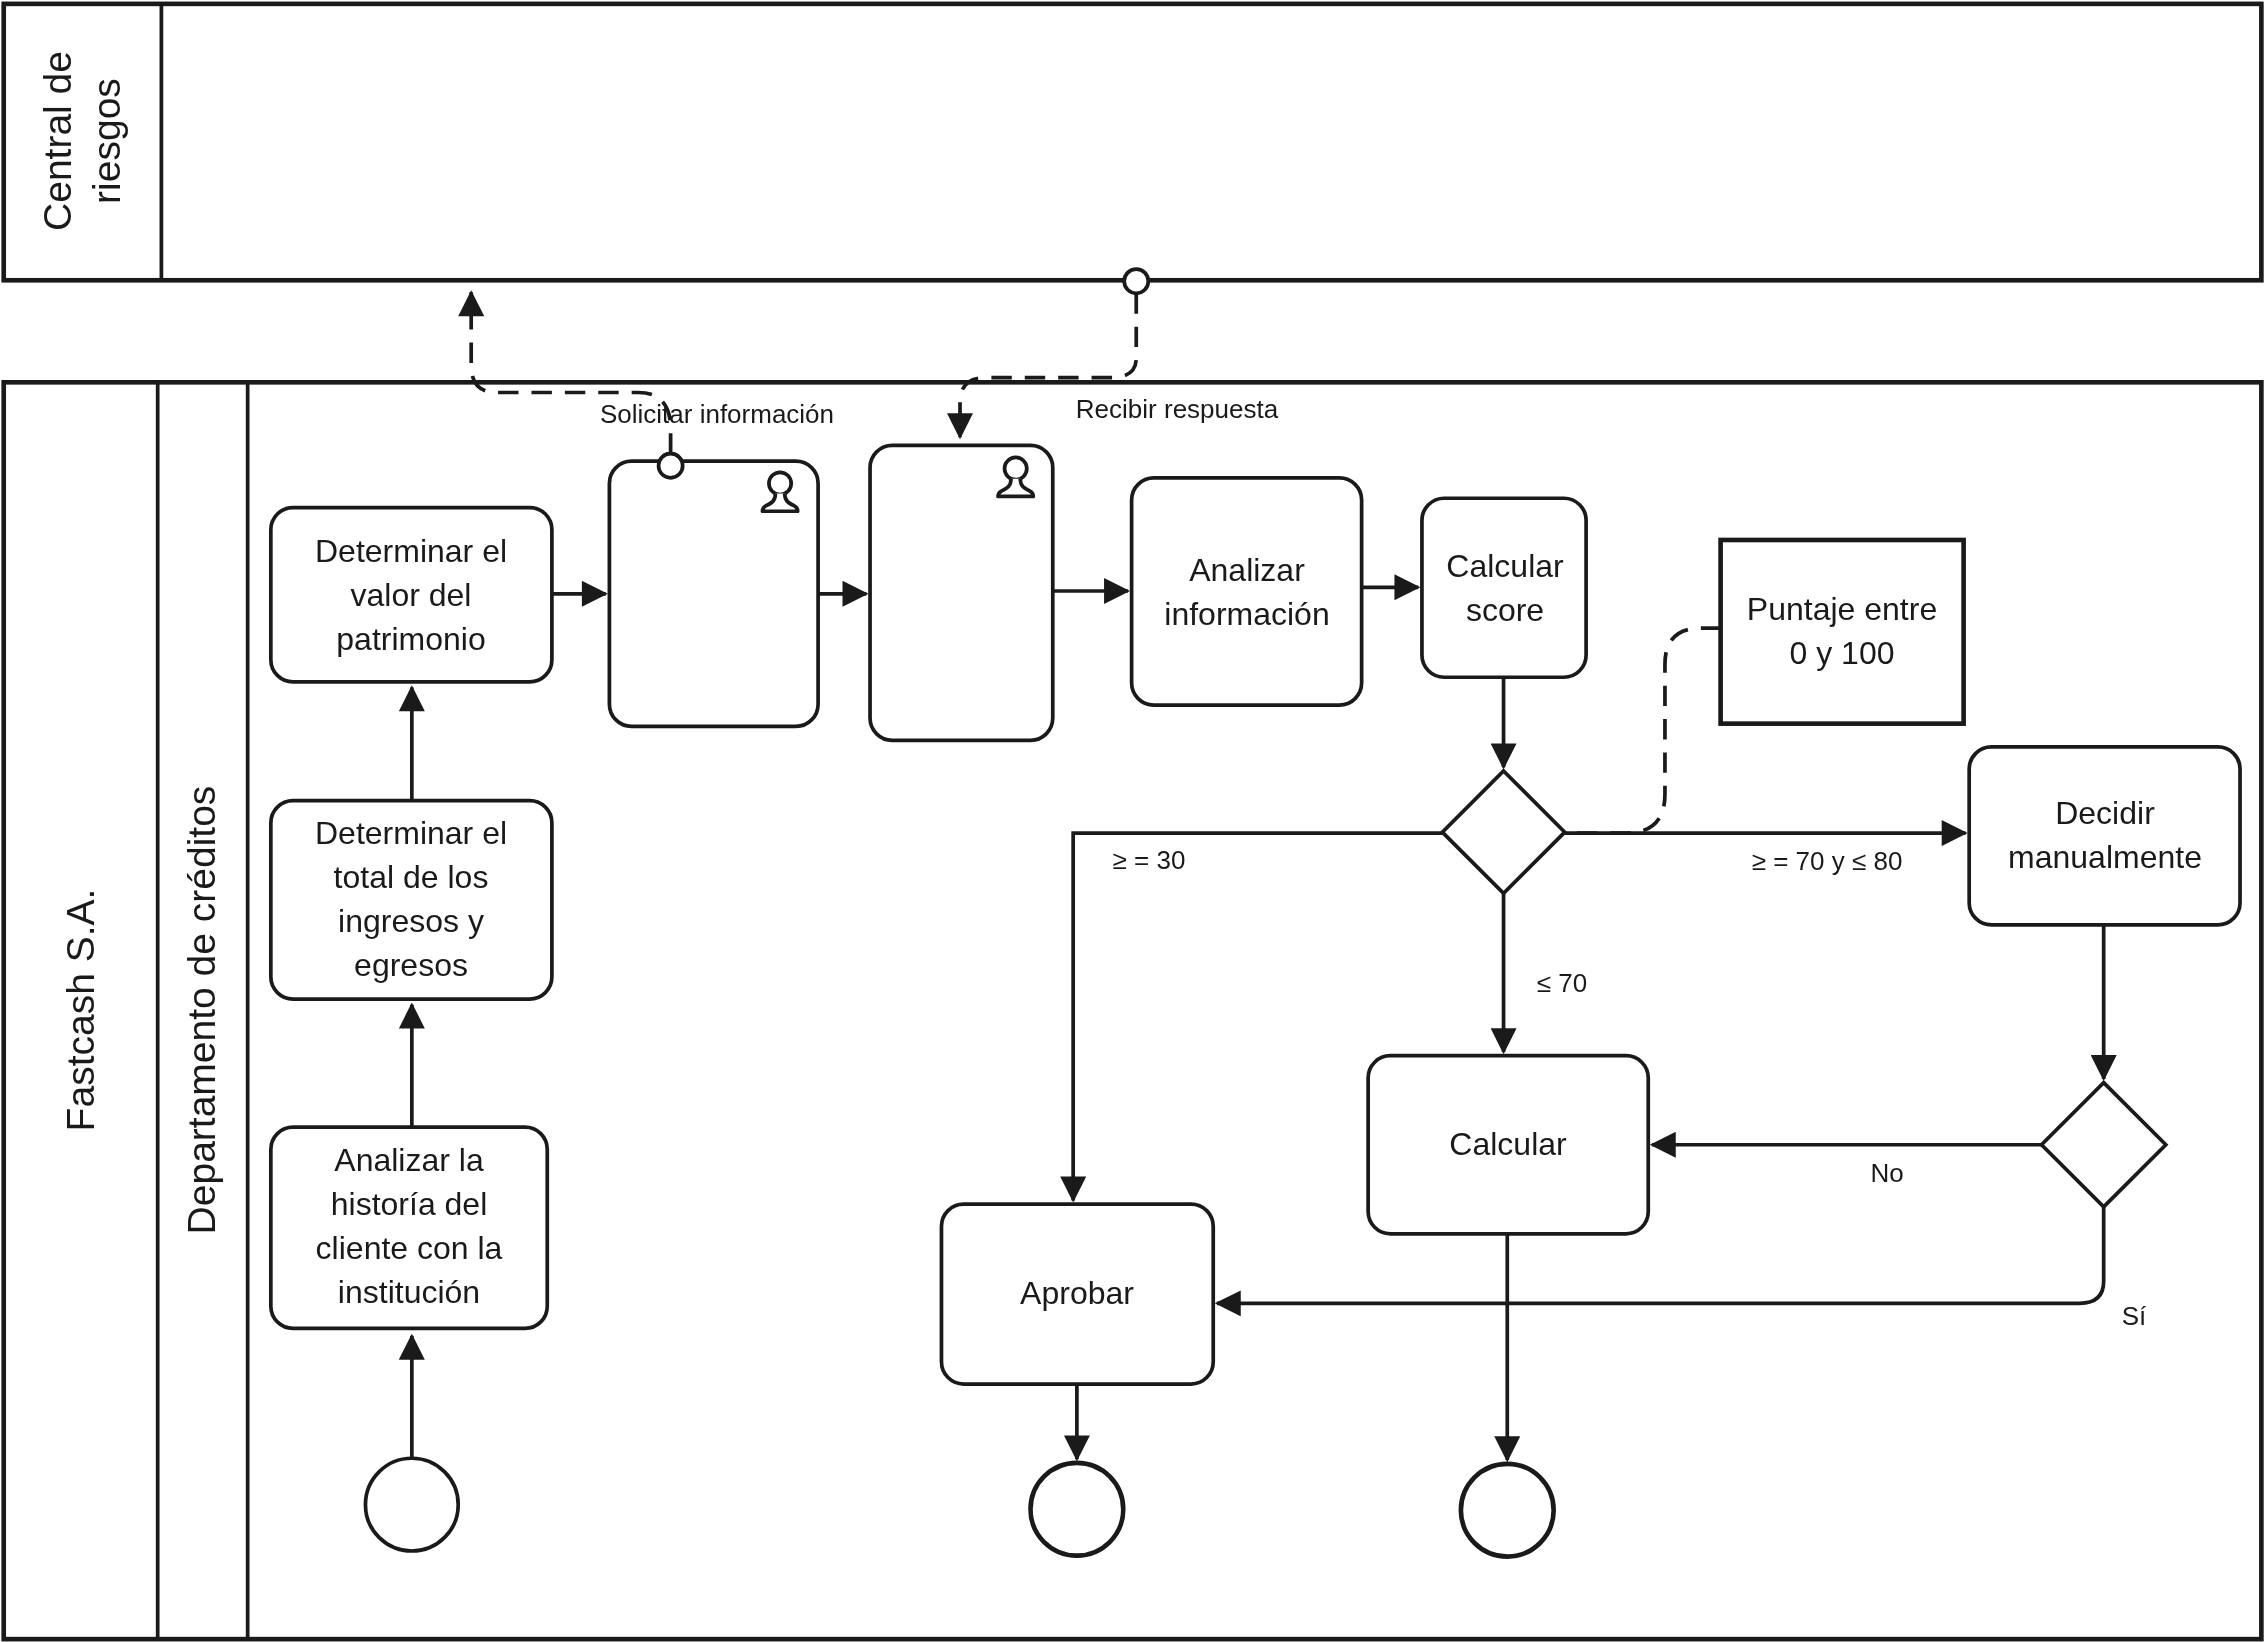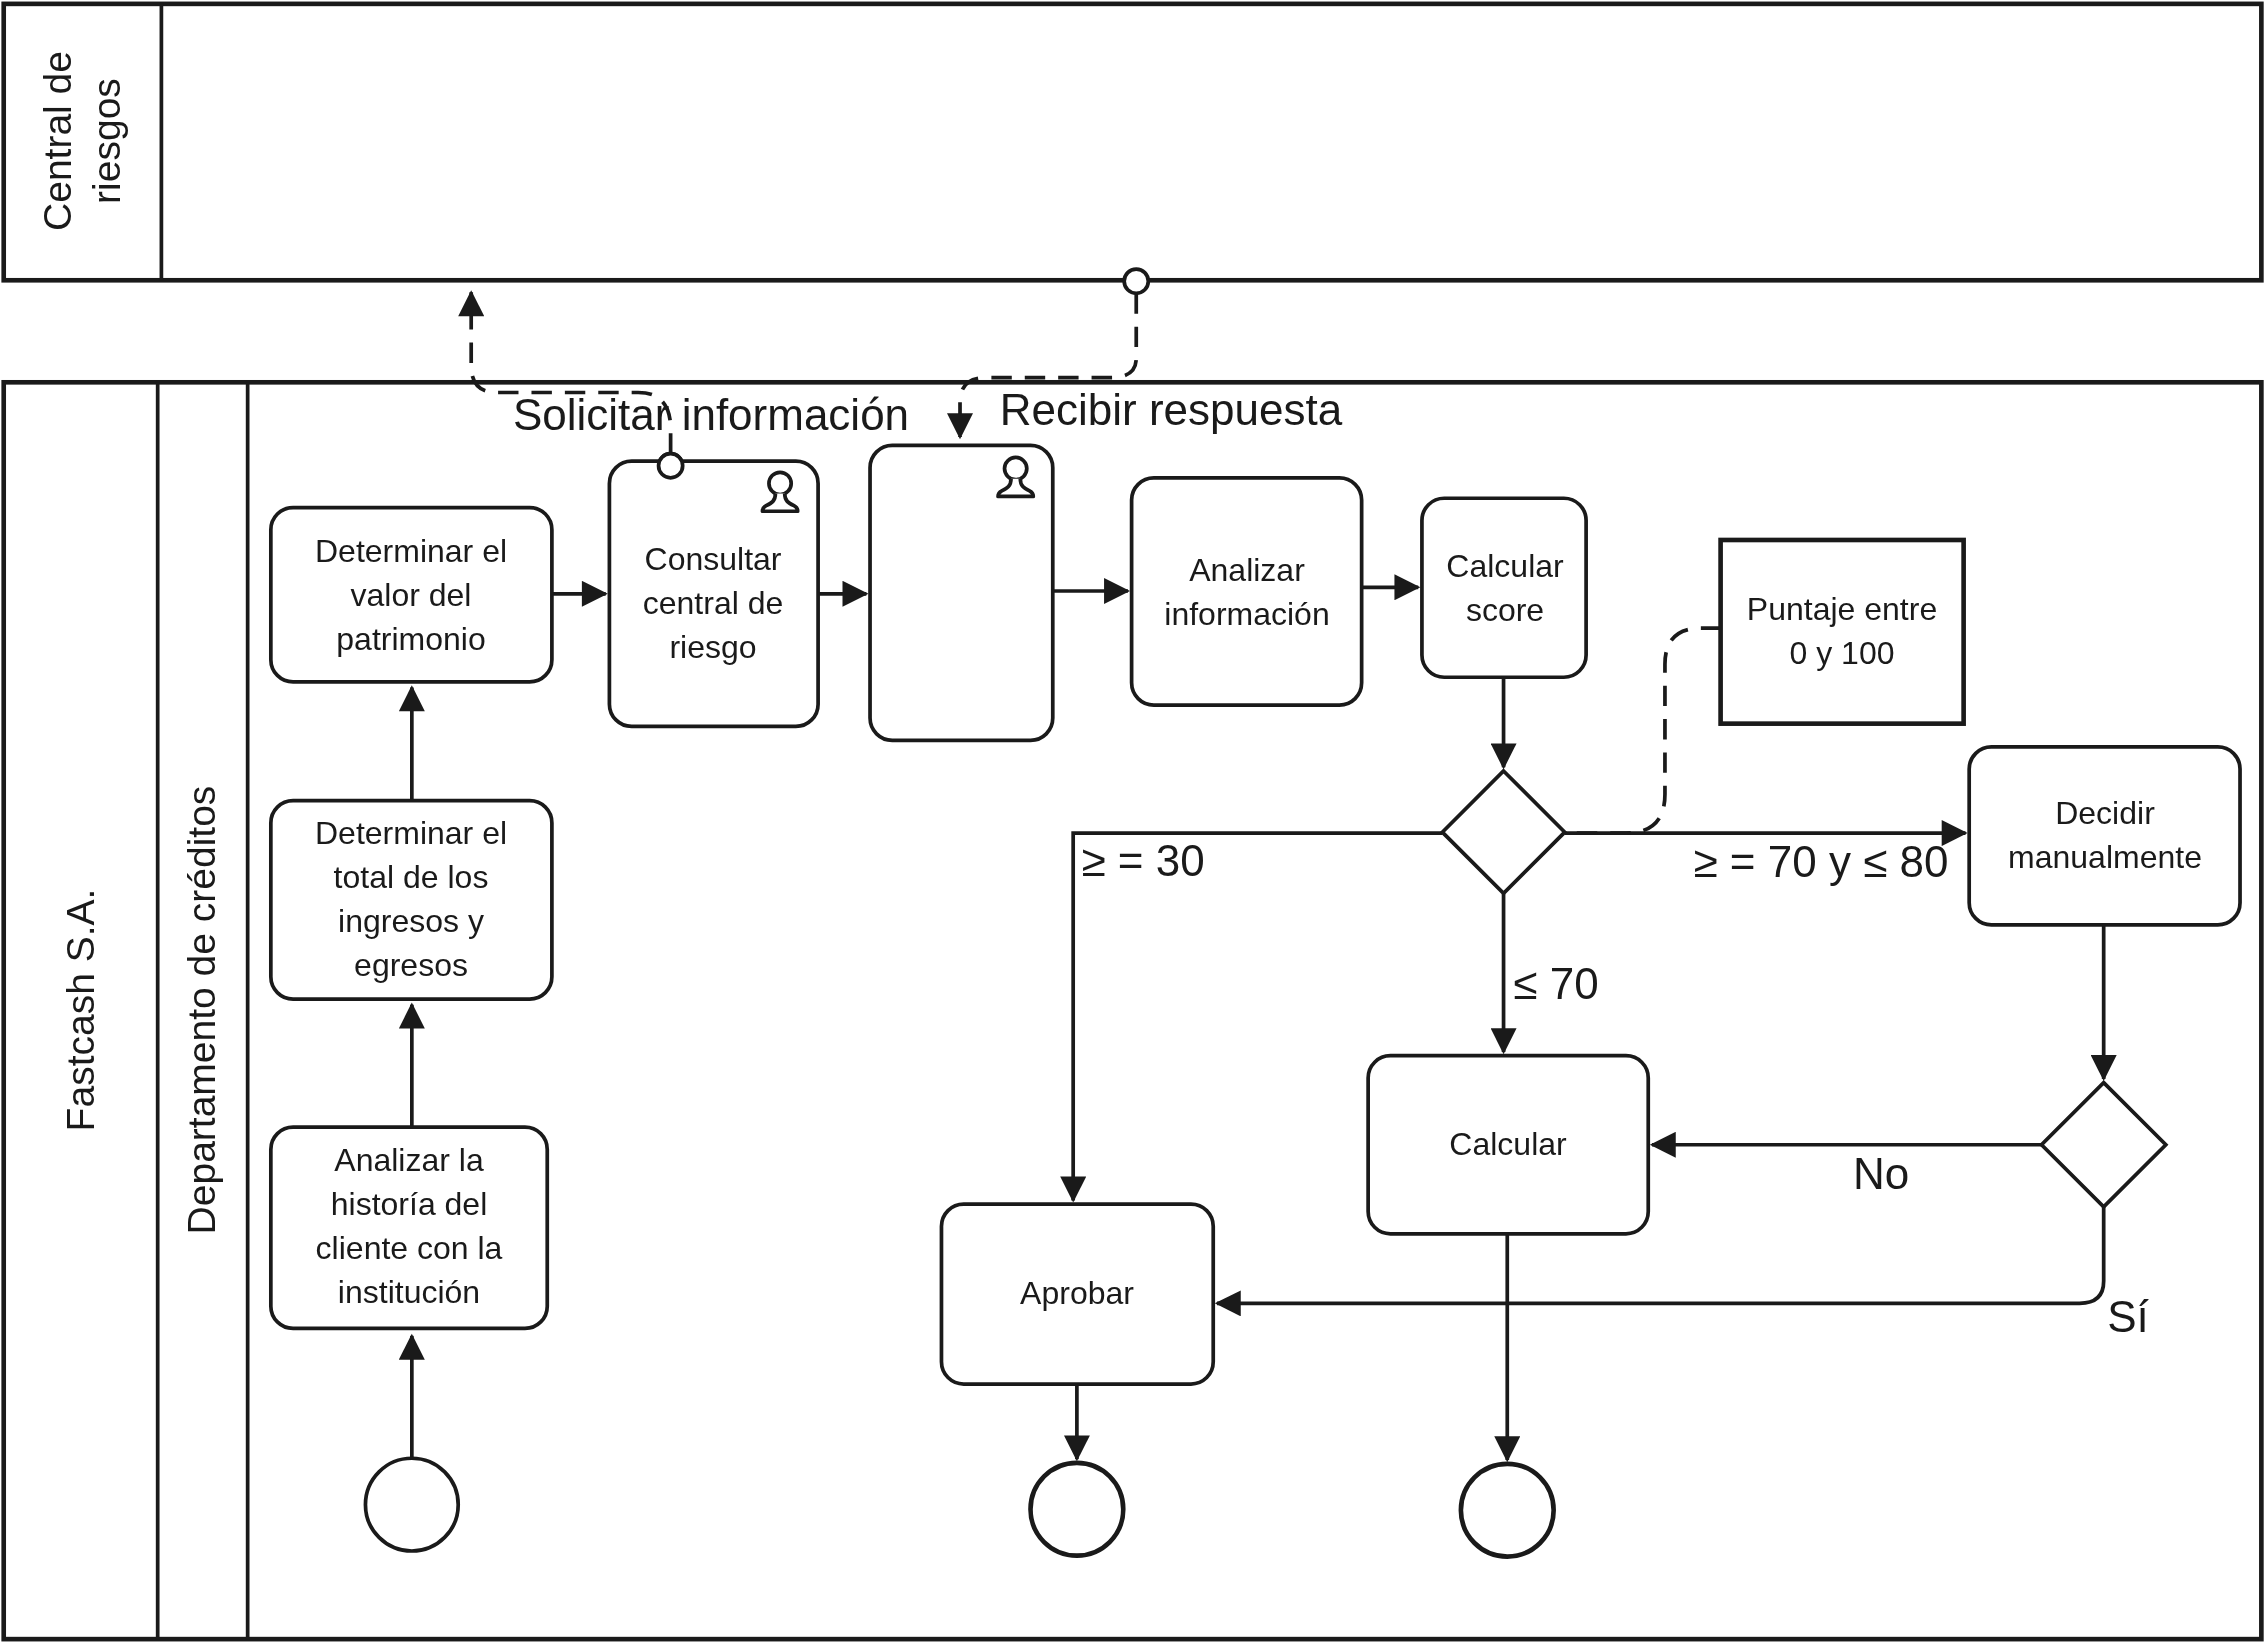--- a/index.html
+++ b/index.html
@@ -19,21 +19,21 @@
     font-size:32px;
     line-height:1.38;
     white-space:pre-line;
     color:#1a1a1a;
   }
   .lbl.rot{
     transform:translate(-50%,-50%) rotate(-90deg);
     font-size:39px;
     line-height:1.25;
   }
-  .lbl.edge{font-size:44px;white-space:nowrap;}
+  .lbl.edge{font-size:26px;white-space:nowrap;margin-left:6px;}
 </style>
 </head>
 <body>
 
 <div id="stage">
 
   <svg id="diagram-svg" width="2266" height="1643" viewBox="0 0 2443 1771">
     <defs>
       <marker id="arrow" viewBox="0 0 12 12" refX="11" refY="6" markerWidth="32" markerHeight="28" markerUnits="userSpaceOnUse" orient="auto-start-reverse">
         <path d="M0,0 L12,6 L0,12 Z" fill="#1a1a1a"></path>
@@ -120,23 +120,20 @@
 valor del
 patrimonio</div>
   <div class="lbl" style="left:411px;top:899px;">Determinar el
 total de los
 ingresos y
 egresos</div>
   <div class="lbl" style="left:409px;top:1226px;">Analizar la
 historía del
 cliente con la
 institución</div>
-  <div class="lbl" style="left:713px;top:603px;">Consultar
-central de
-riesgo</div>
   <div class="lbl" style="left:1247px;top:592px;">Analizar
 información</div>
   <div class="lbl" style="left:1505px;top:588px;">Calcular
 score</div>
   <div class="lbl" style="left:2105px;top:835px;">Decidir
 manualmente</div>
   <div class="lbl" style="left:1508px;top:1144px;">Calcular</div>
   <div class="lbl" style="left:1077px;top:1293px;">Aprobar</div>
   <div class="lbl" style="left:1842px;top:631px;">Puntaje entre
 0 y 100</div>

